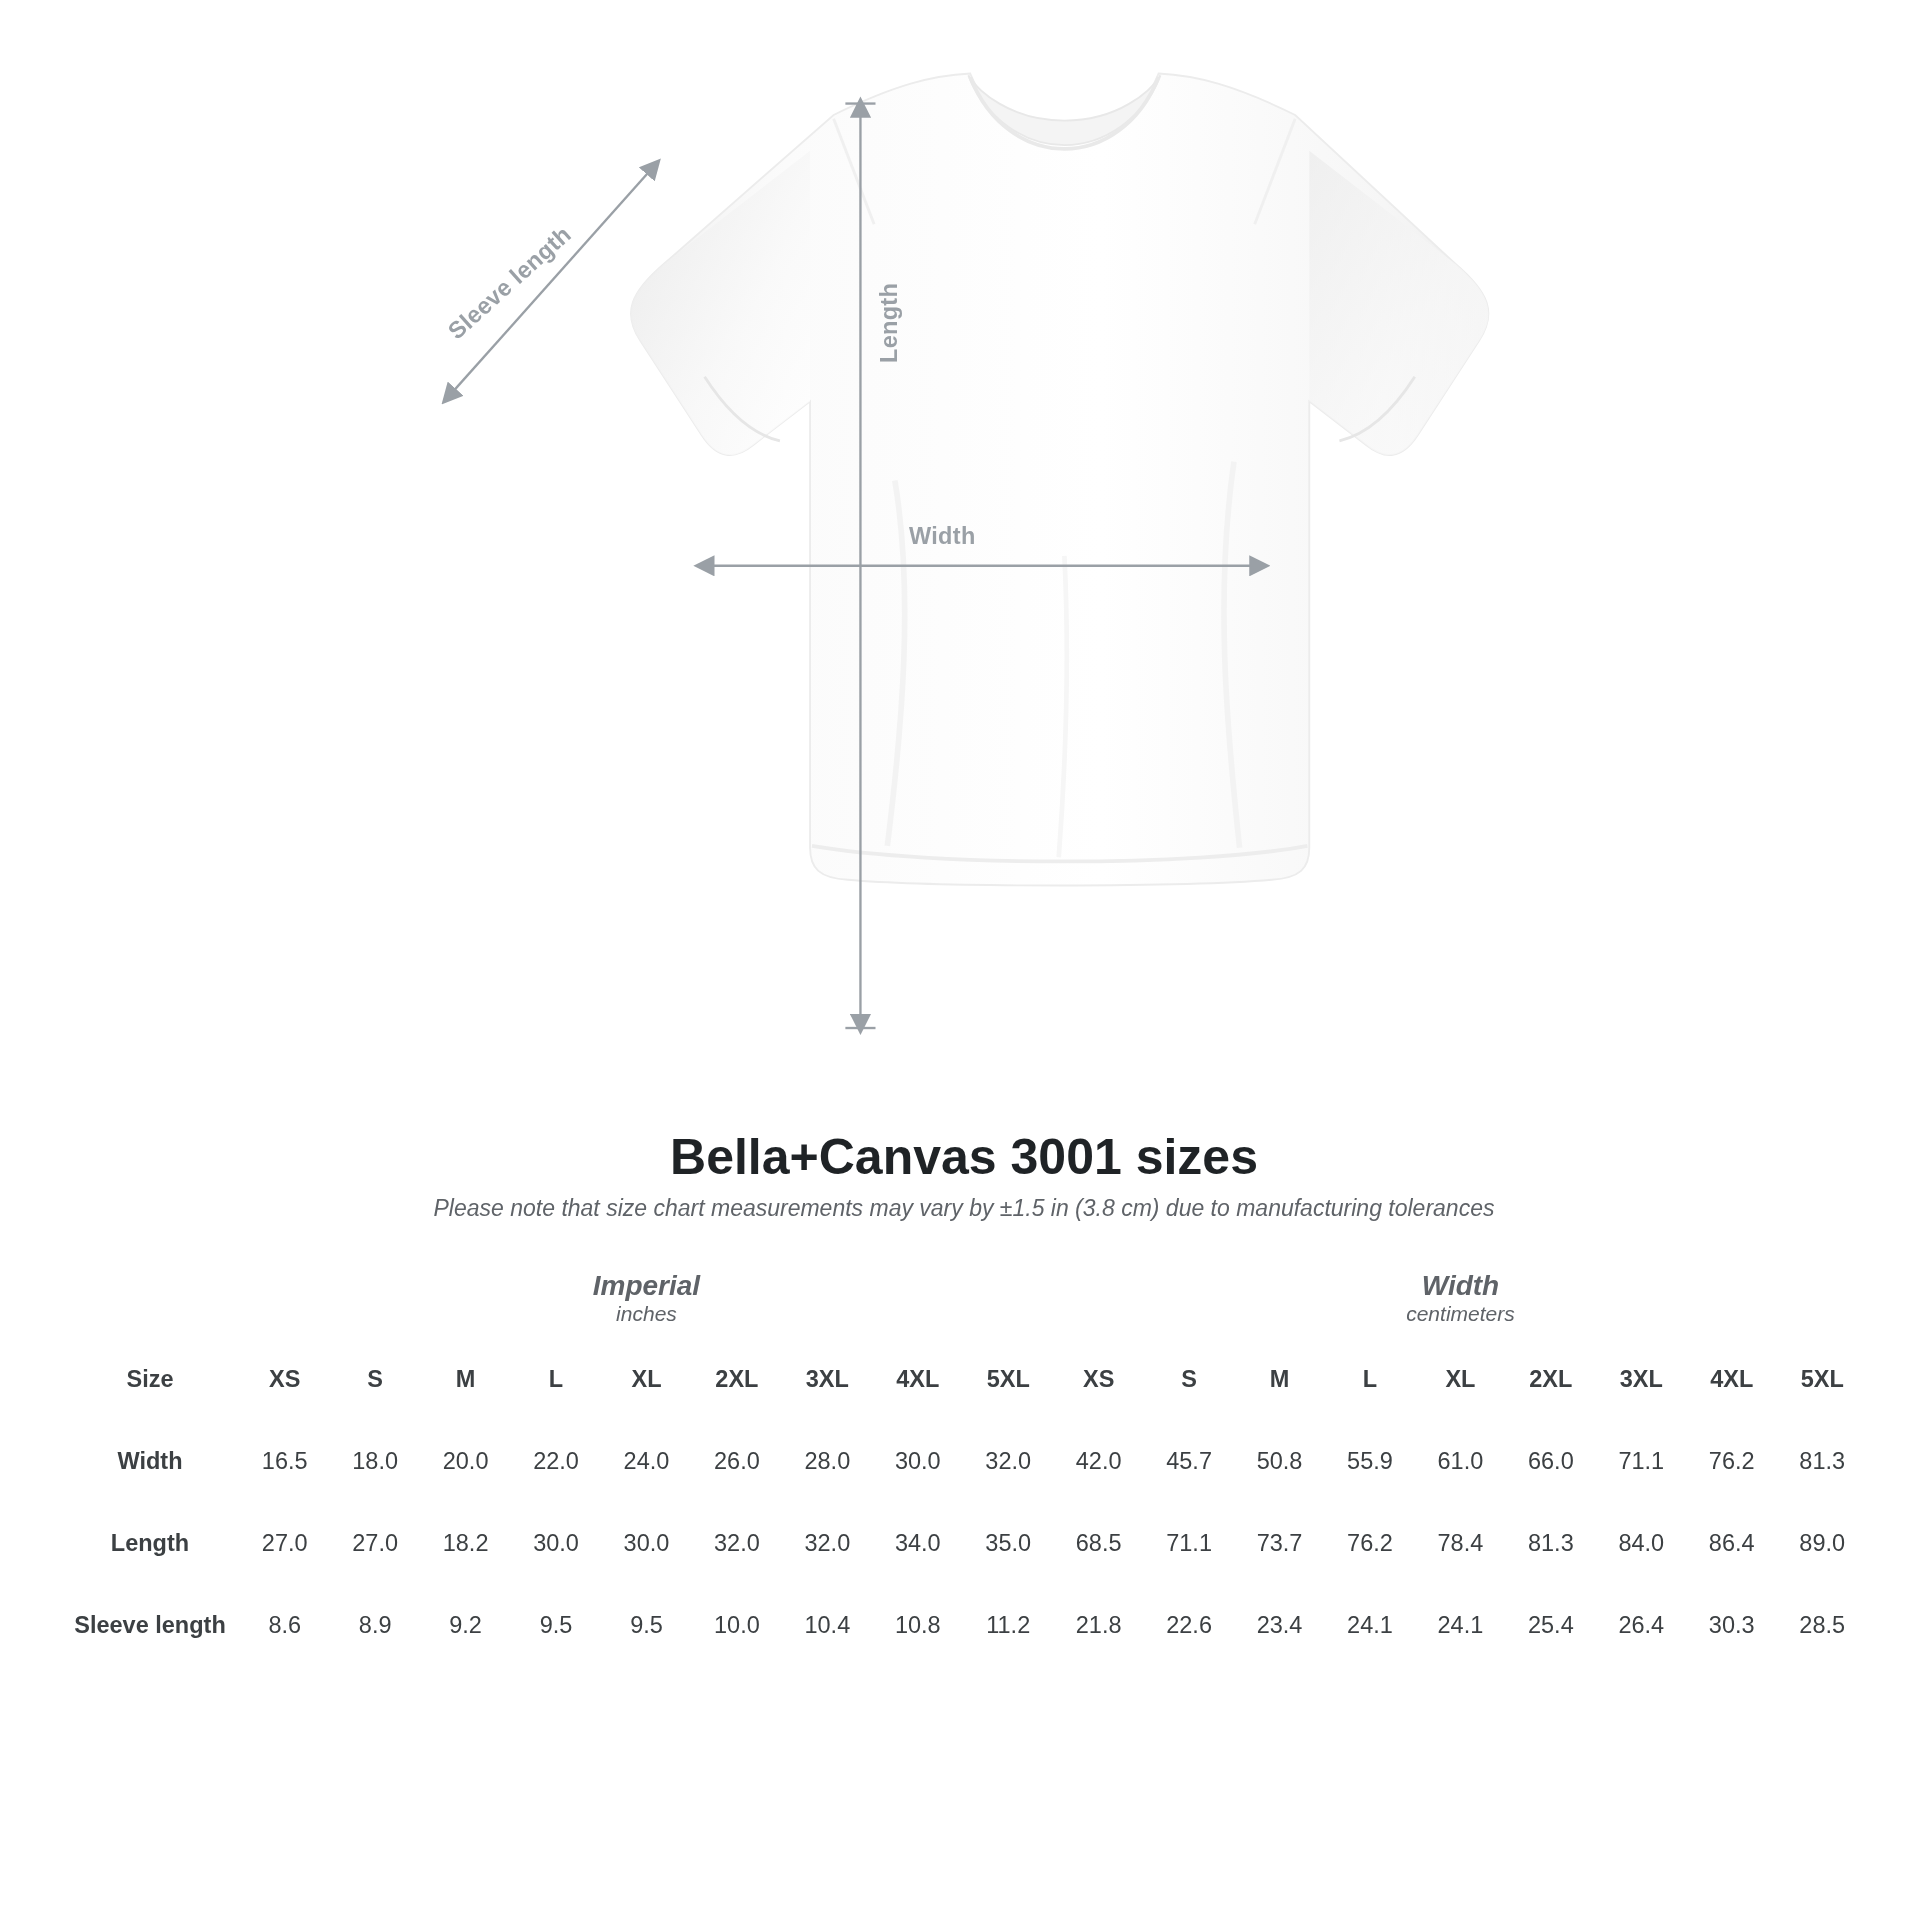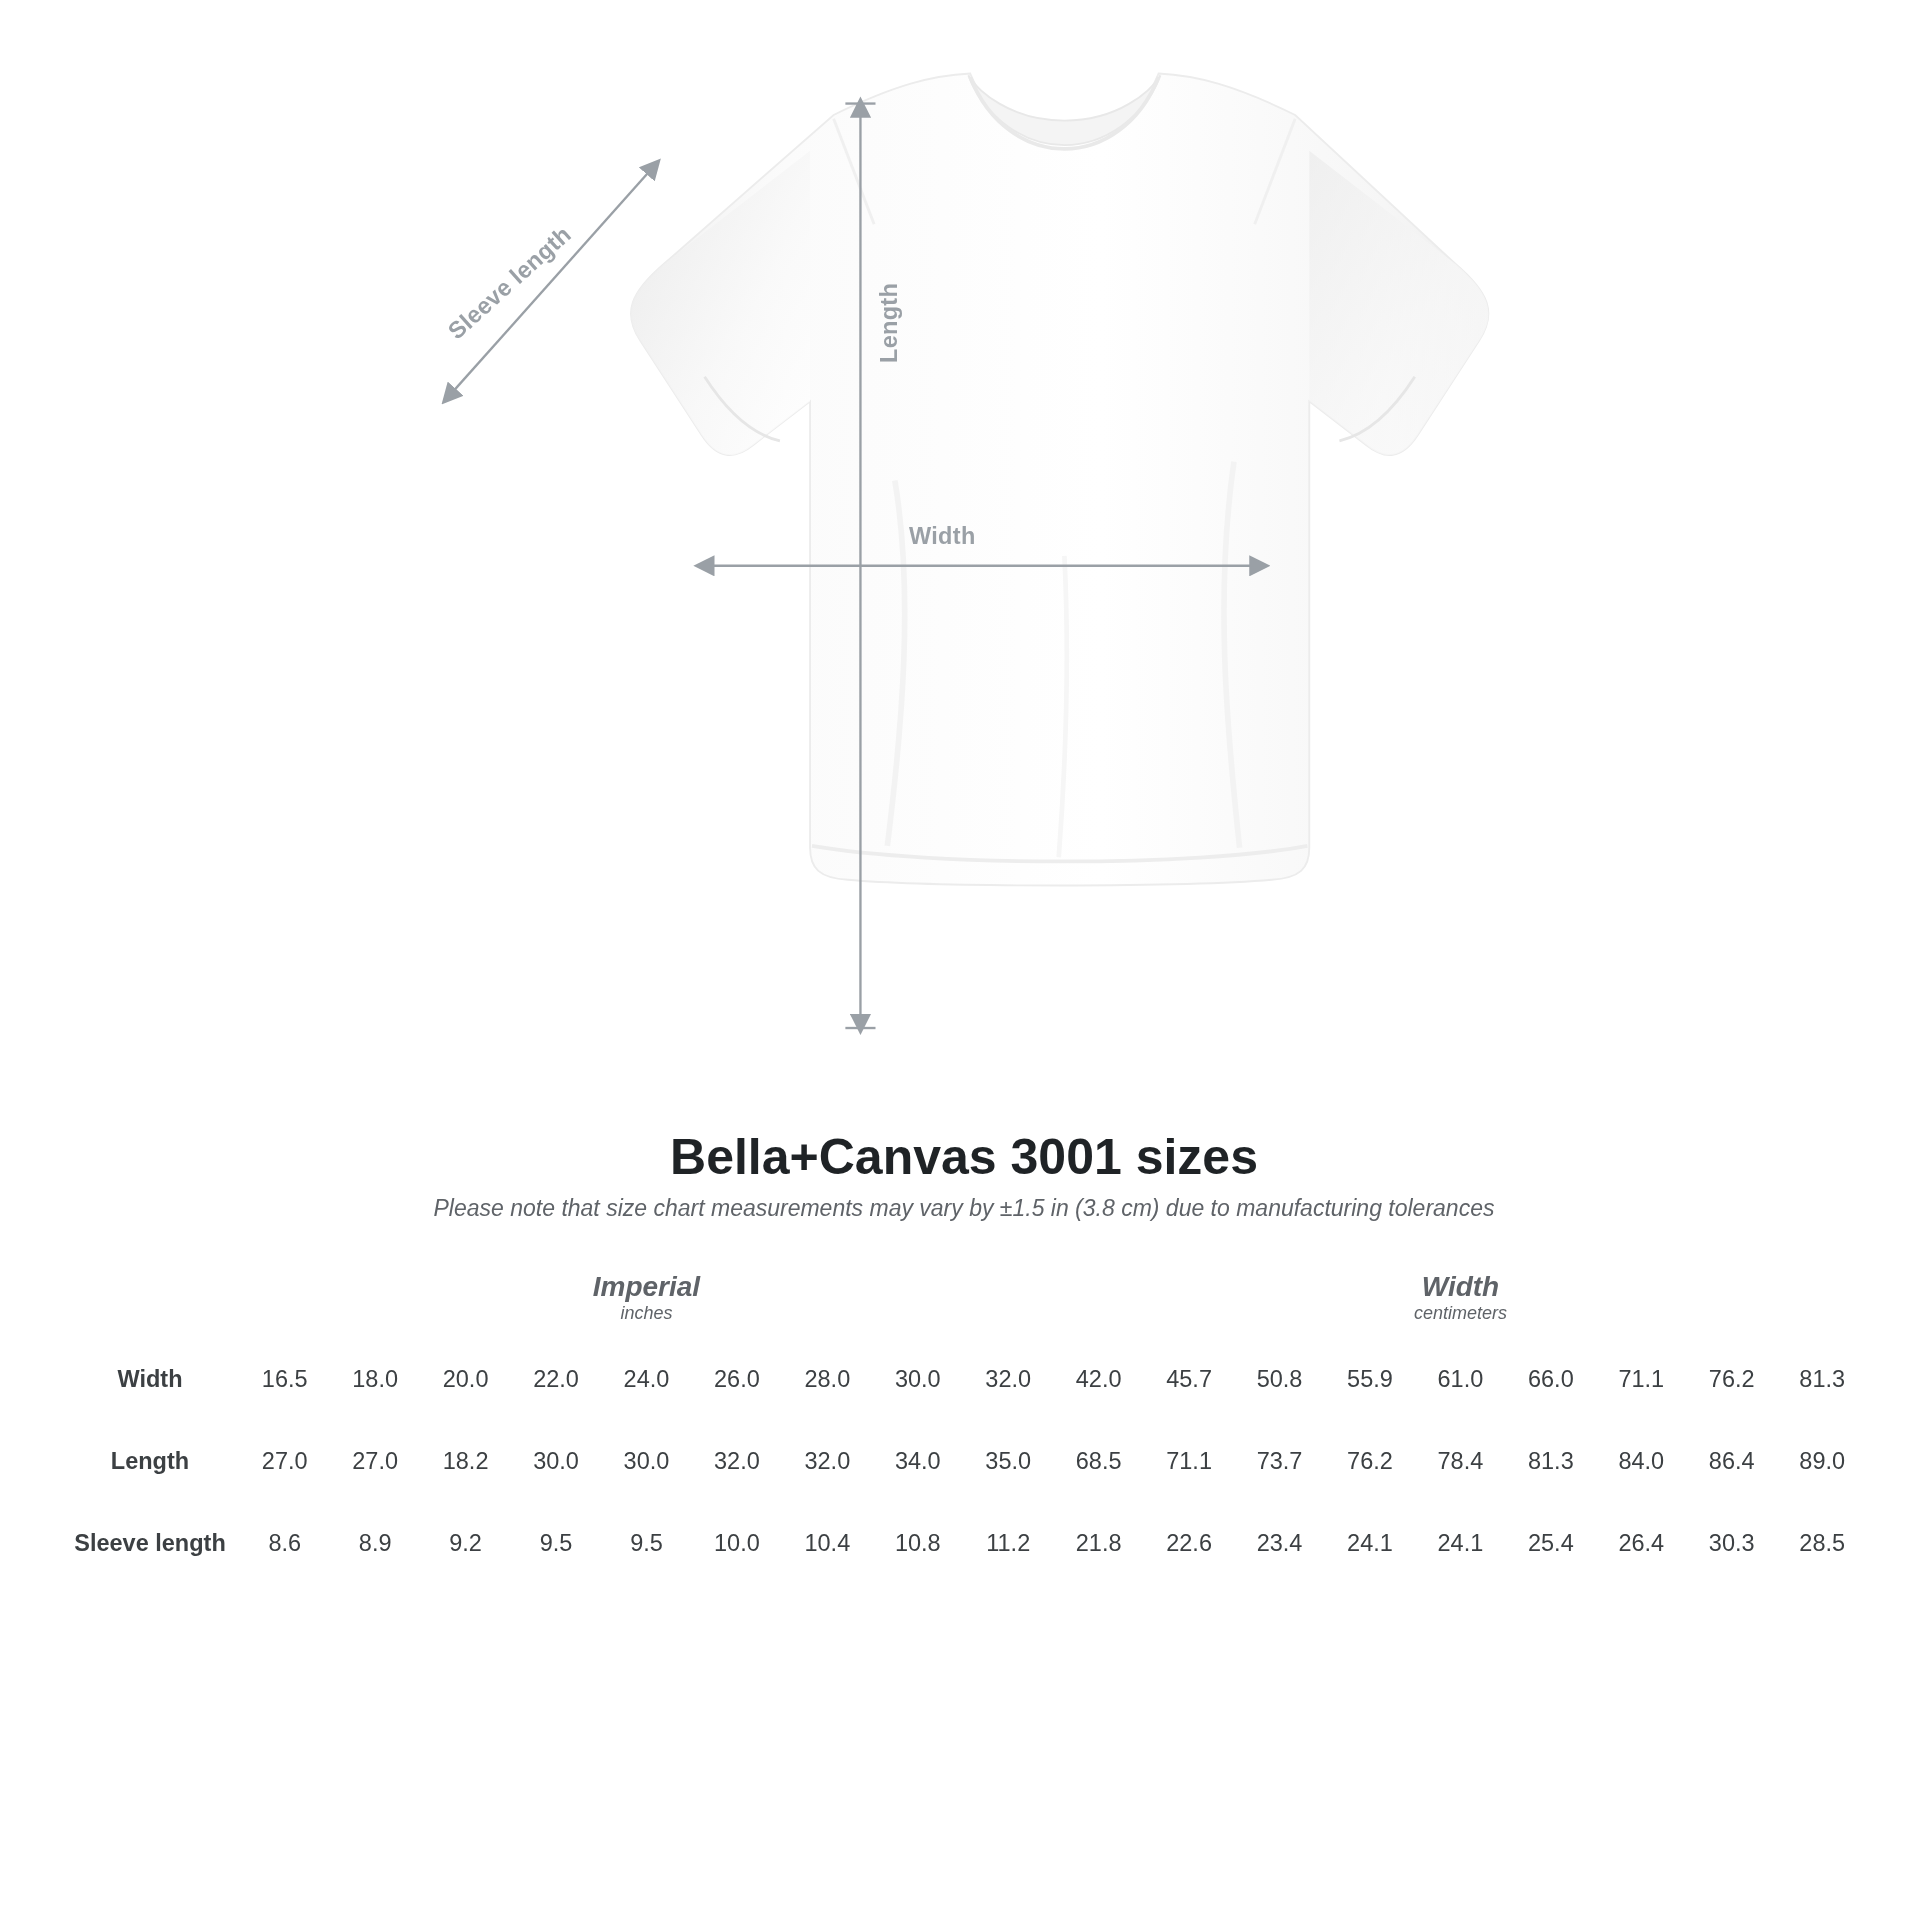--- a/index.html
+++ b/index.html
@@ -110,21 +110,21 @@
     height: 141px;
   }
   .unit-name {
     font-size: 28px;
     font-weight: bold;
     font-style: italic;
     color: #5f6368;
     line-height: 1.15;
   }
   .unit-sub {
-    font-size: 18px;
+    font-size: 21px;
     font-style: italic;
     color: #5f6368;
   }
   
   .head-row td {
     background: #ffffff;
     font-weight: bold;
     color: #3c4043;
     font-size: 24.5px;
     height: 90px;
@@ -261,20 +261,41 @@
           <td></td>
           <td colspan="9">
             <div class="unit-name">Imperial</div>
             <div class="unit-sub">inches</div>
           </td>
           <td colspan="9">
             <div class="unit-name">Width</div>
             <div class="unit-sub">centimeters</div>
           </td>
         </tr>
+        <tr class="head-row">
+          <td>Size</td>
+          <td>XS</td>
+          <td>S</td>
+          <td>M</td>
+          <td>L</td>
+          <td>XL</td>
+          <td>2XL</td>
+          <td>3XL</td>
+          <td>4XL</td>
+          <td>5XL</td>
+          <td>XS</td>
+          <td>S</td>
+          <td>M</td>
+          <td>L</td>
+          <td>XL</td>
+          <td>2XL</td>
+          <td>3XL</td>
+          <td>4XL</td>
+          <td>5XL</td>
+        </tr>
         <tr class="shade">
           <td class="row-label">Width</td>
           <td>16.5</td>
           <td>18.0</td>
           <td>20.0</td>
           <td>22.0</td>
           <td>24.0</td>
           <td>26.0</td>
           <td>28.0</td>
           <td>30.0</td>

